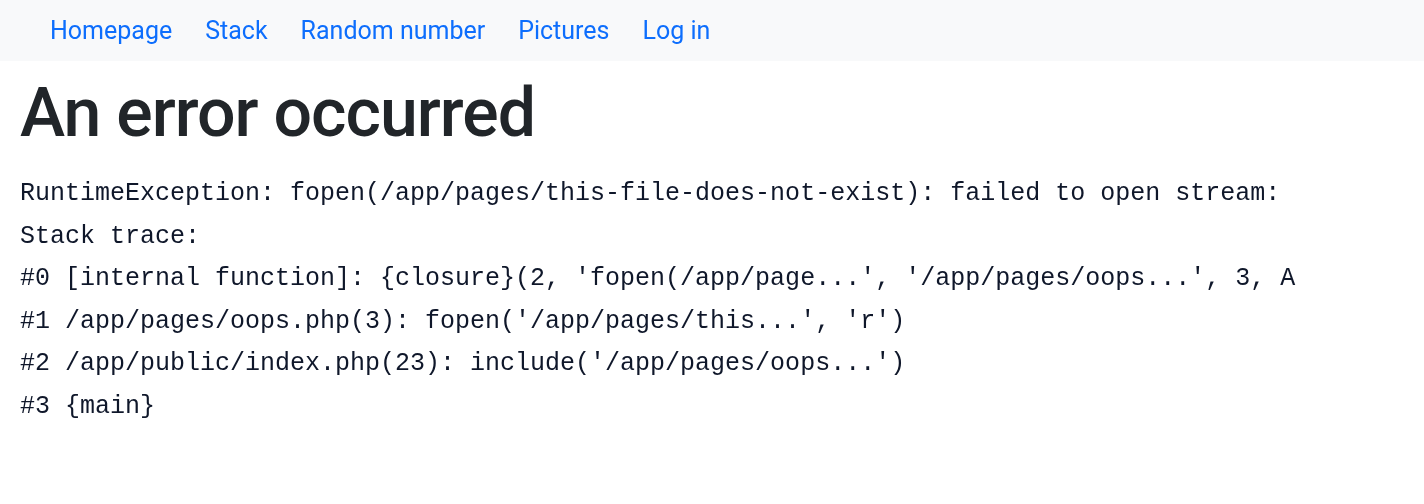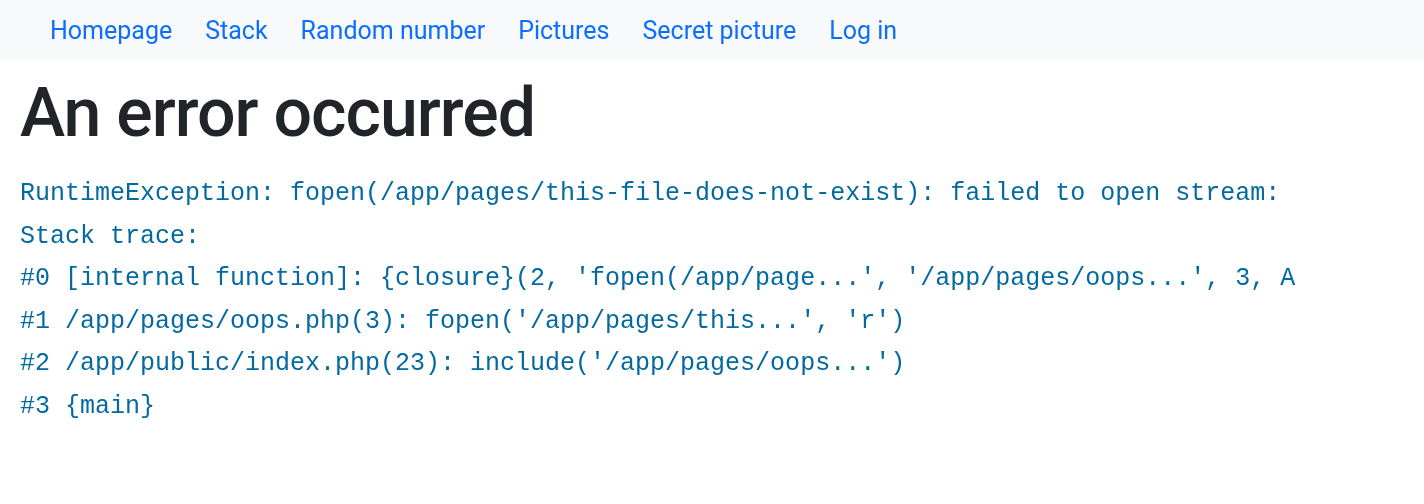--- a/index.html
+++ b/index.html
@@ -21,35 +21,36 @@
       gap: 33px;
       align-items: center;
     }
     .nav-link {
       color: #0d6efd;
       text-decoration: none;
       font-size: 25px;
       cursor: pointer;
     }
     .content {
-      padding: 0 20px;
+      padding: 0 12px;
+      margin-left: 8px;
     }
     h1 {
       font-size: 68px;
       font-weight: 500;
       color: #212529;
       margin-top: 12px;
       margin-bottom: 20px;
       letter-spacing: -1px;
     }
     pre {
       font-family: SFMono-Regular, Menlo, Monaco, Consolas, "Liberation Mono", "Courier New", monospace;
       font-size: 25px;
       line-height: 1.7;
-      color: #0369a1;
+      color: #0f172a;
       white-space: pre;
       overflow-x: auto;
       padding-bottom: 12px;
     }
     pre::-webkit-scrollbar {
       height: 14px;
     }
     pre::-webkit-scrollbar-track {
       background: #ffffff;
     }
@@ -59,21 +60,20 @@
     }
   </style>
 </head>
 <body>
 
 <nav class="navbar">
   <a class="nav-link">Homepage</a>
   <a class="nav-link">Stack</a>
   <a class="nav-link">Random number</a>
   <a class="nav-link">Pictures</a>
-  <a class="nav-link">Secret picture</a>
   <a class="nav-link">Log in</a>
 </nav>
 
 <div class="content">
   <h1>An error occurred</h1>
   <pre>RuntimeException: fopen(/app/pages/this-file-does-not-exist): failed to open stream: 
 Stack trace:
 #0 [internal function]: {closure}(2, 'fopen(/app/page...', '/app/pages/oops...', 3, A
 #1 /app/pages/oops.php(3): fopen('/app/pages/this...', 'r')
 #2 /app/public/index.php(23): include('/app/pages/oops...')

